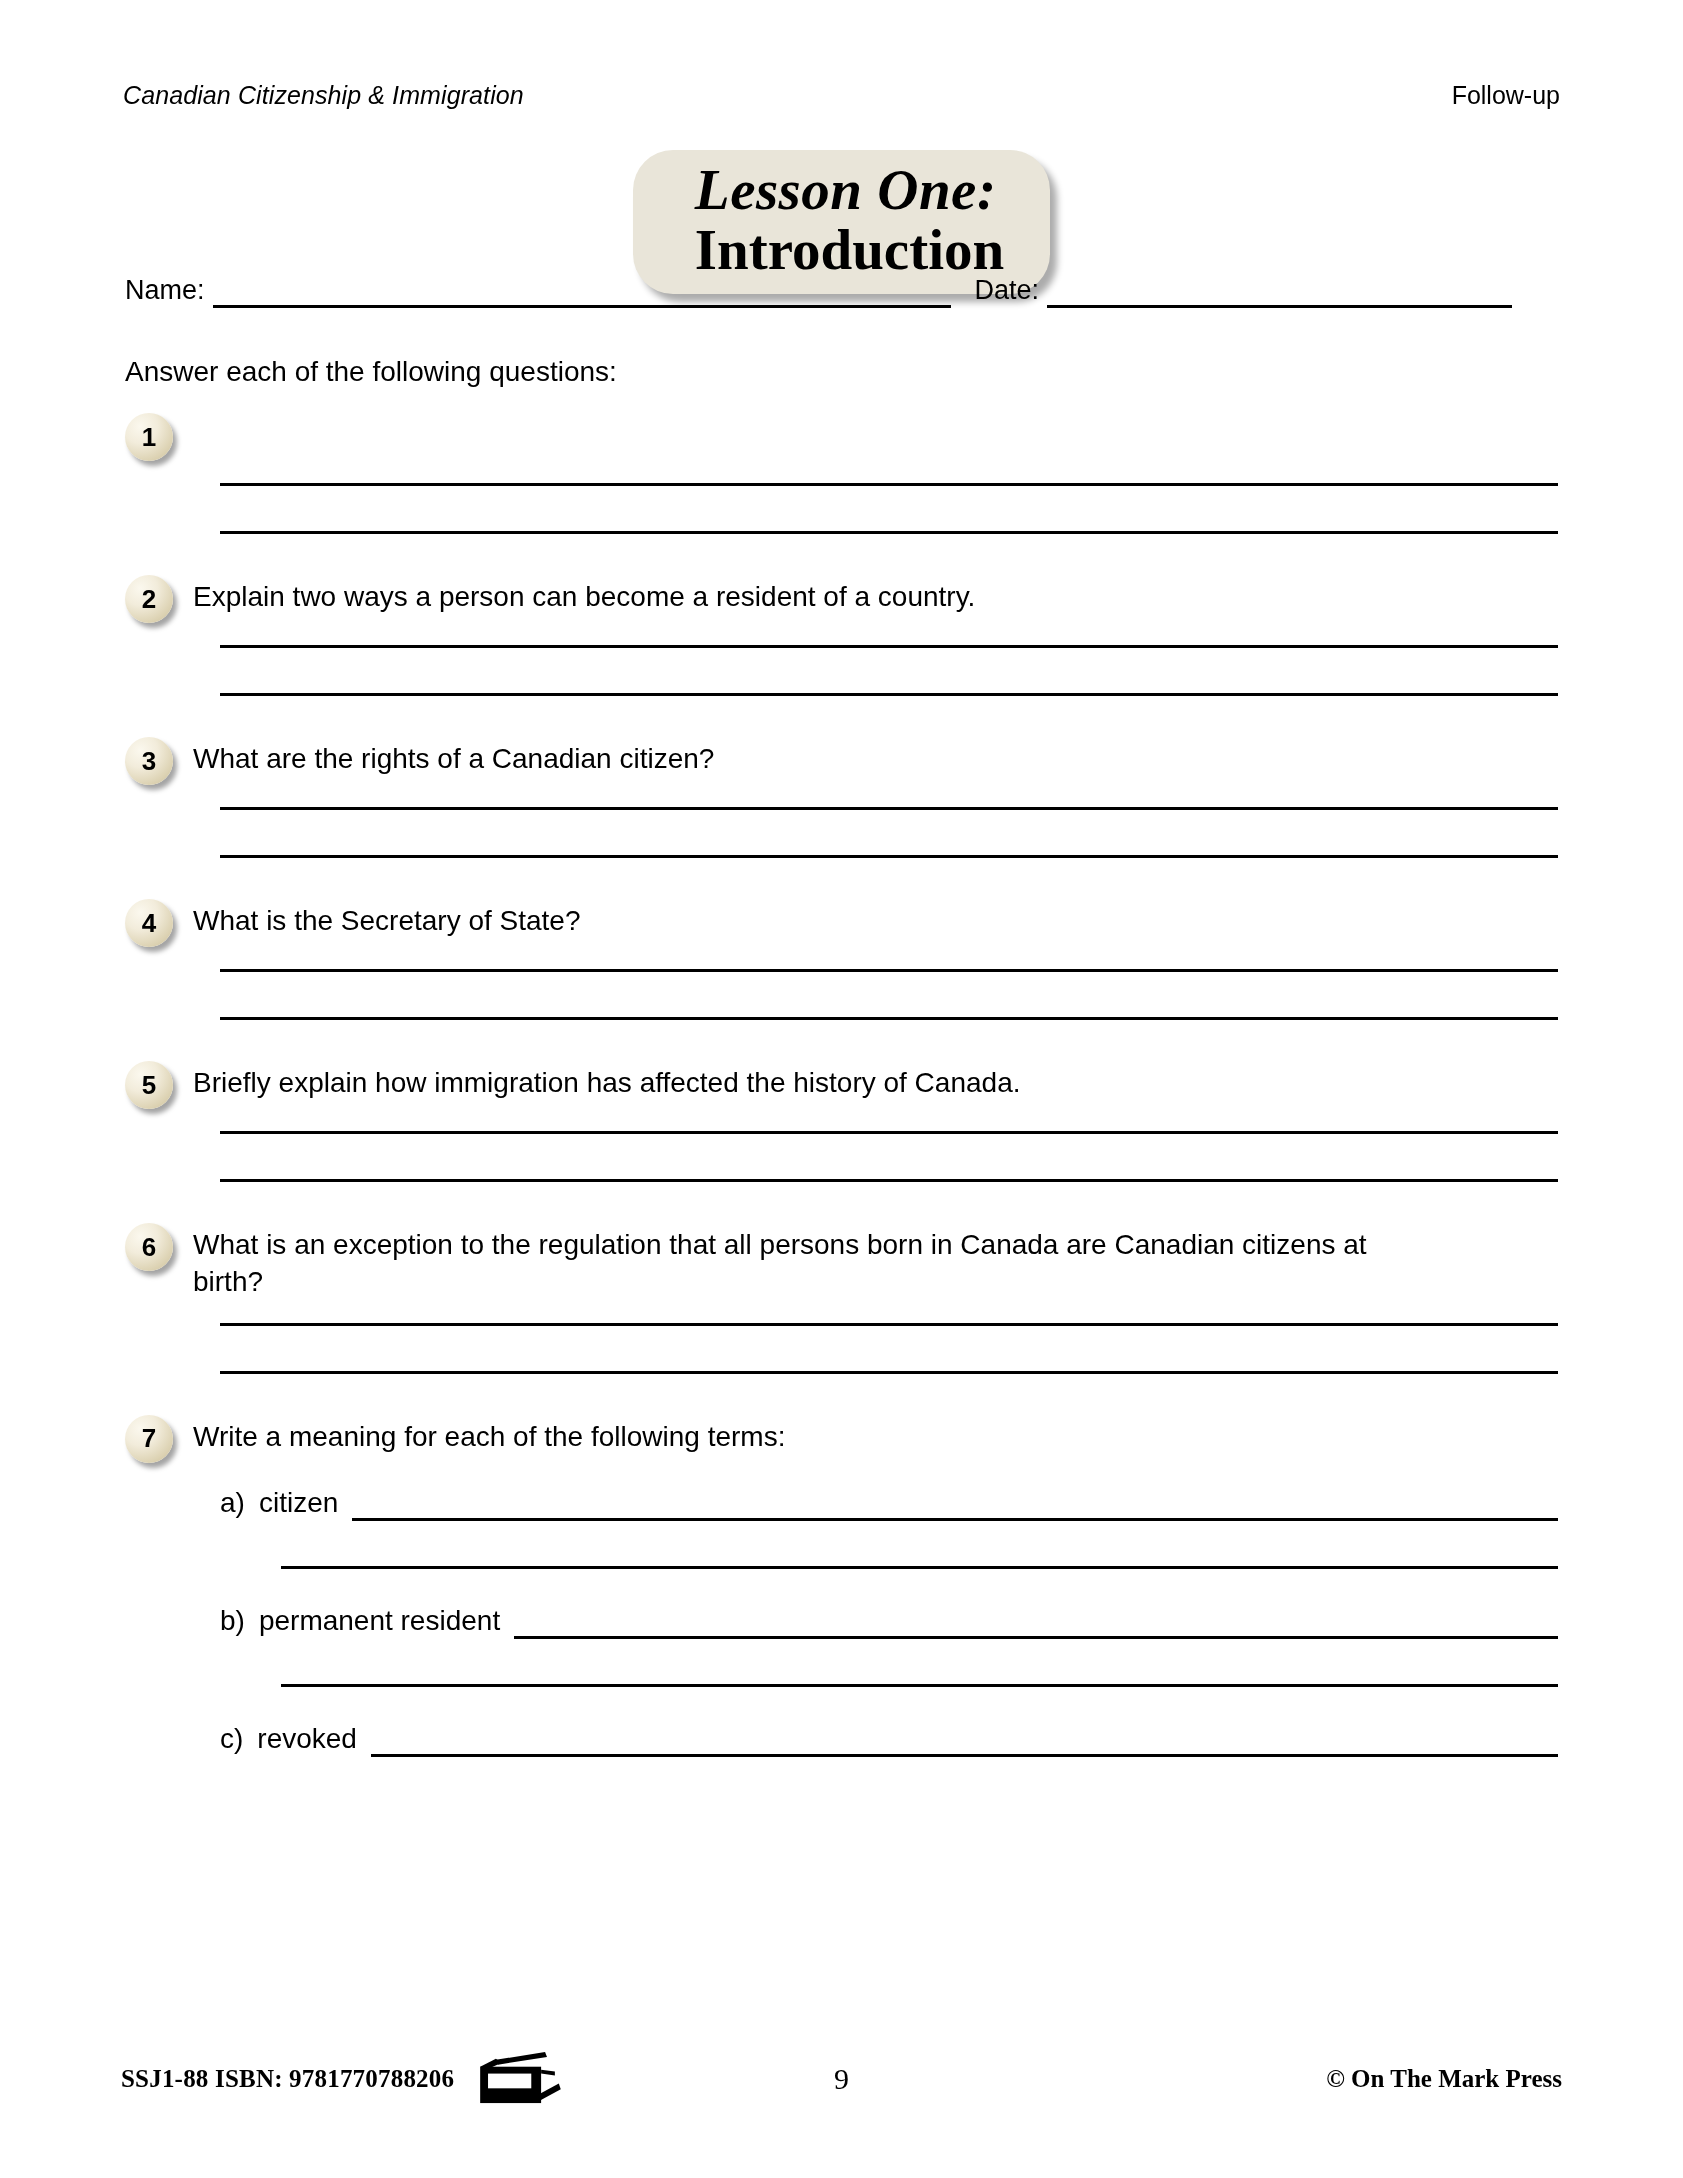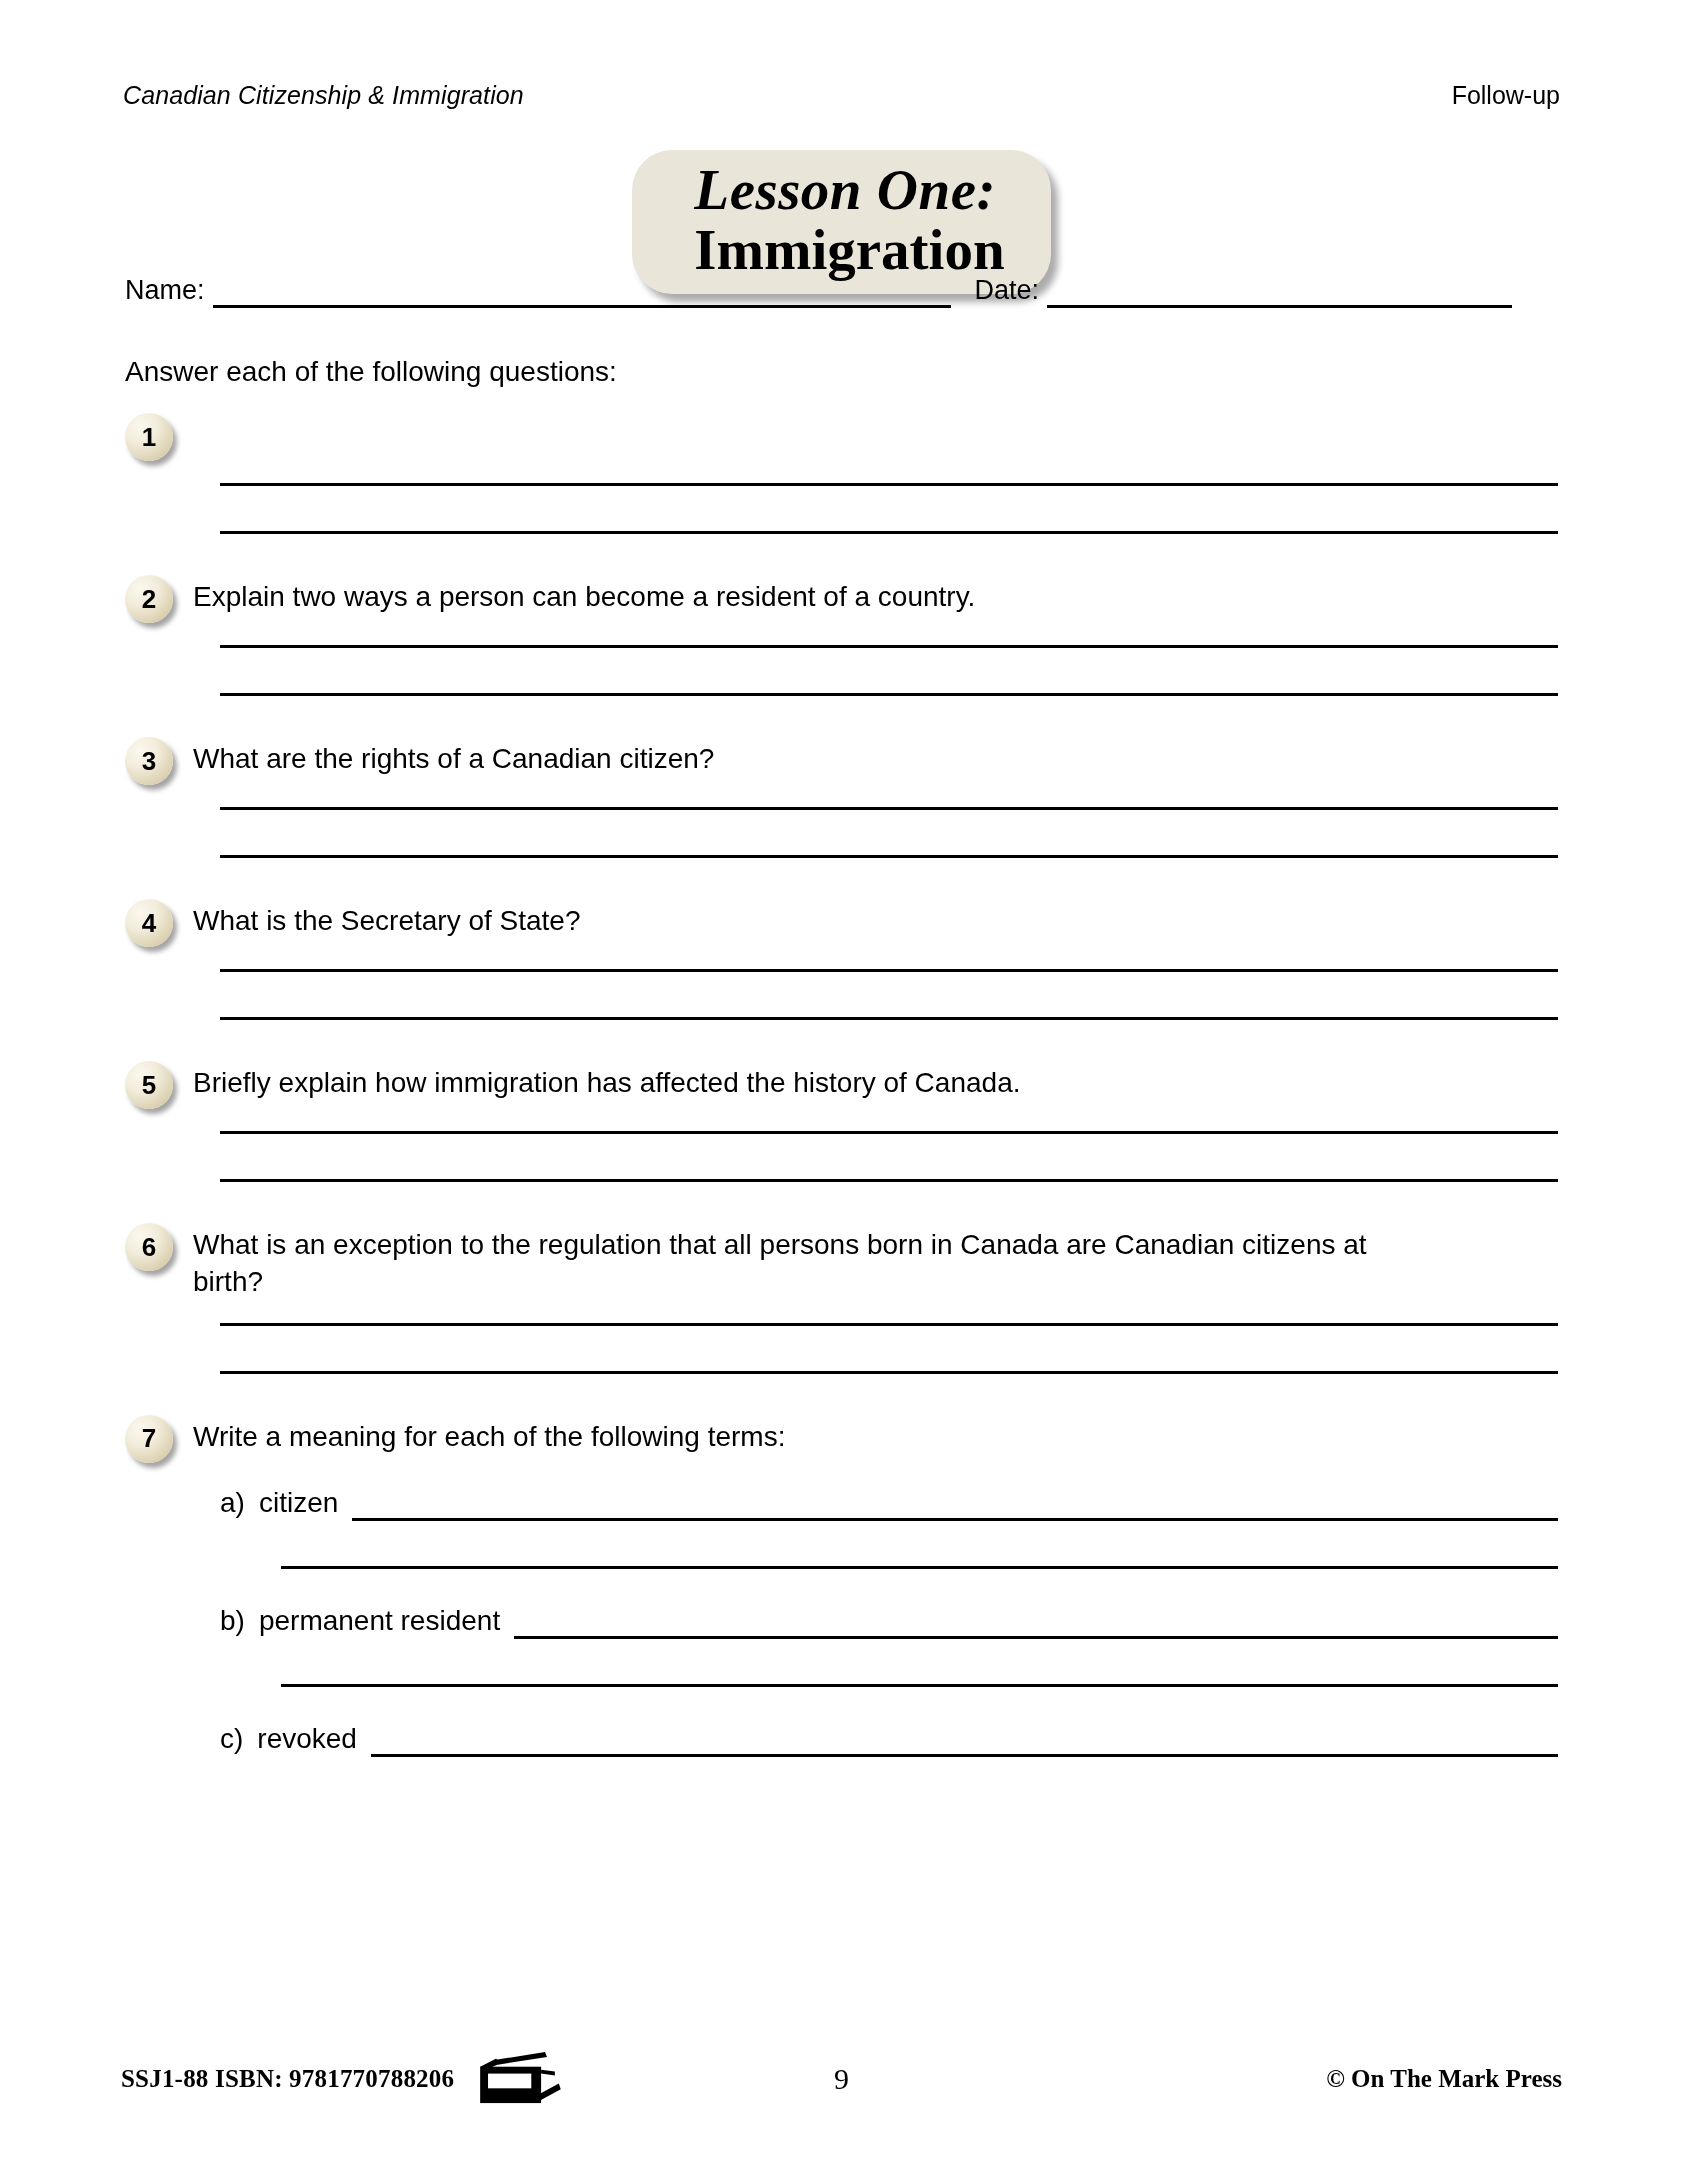--- a/index.html
+++ b/index.html
@@ -251,21 +251,21 @@
 <div class="page">
 
   <div class="runhead">
     <div class="runhead-left">Canadian Citizenship &amp; Immigration</div>
     <div class="runhead-right">Follow-up</div>
   </div>
 
   <div class="banner-wrap">
     <div class="banner">
       <span class="banner-lesson">Lesson One:</span>
-      <span class="banner-topic">Immigration</span>
+      <span class="banner-topic">Introduction</span>
     </div>
   </div>
 
   <div class="namedate">
     <span class="nd-label">Name:</span>
     <span class="nd-rule name"></span>
     <span class="nd-gap"></span>
     <span class="nd-label">Date:</span>
     <span class="nd-rule date"></span>
   </div>

